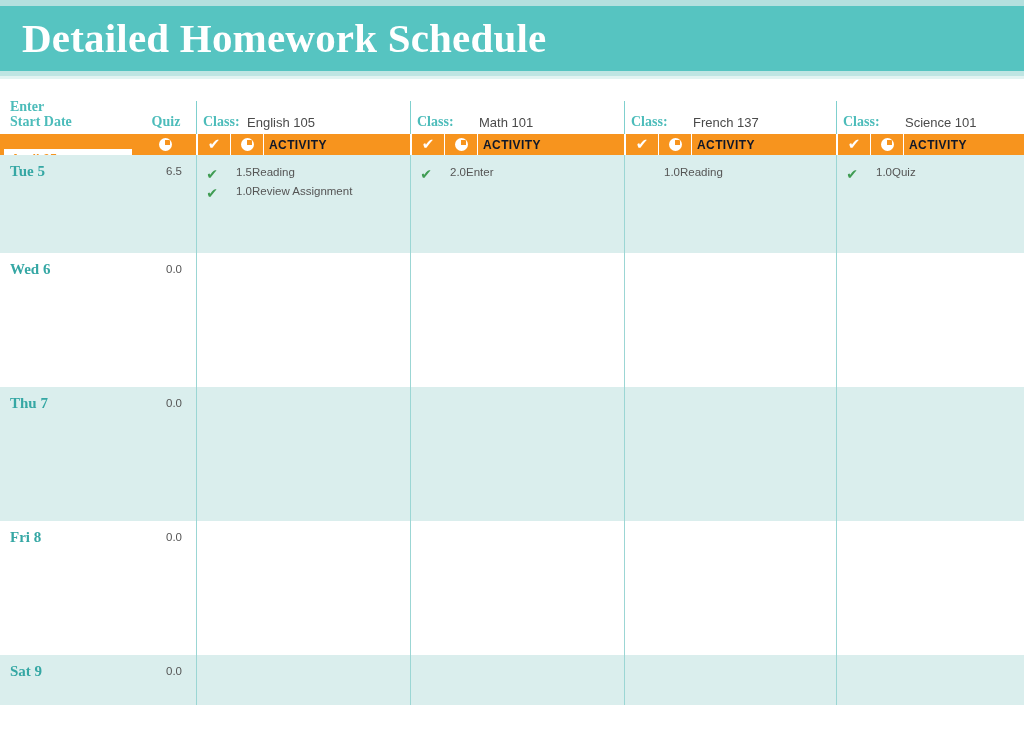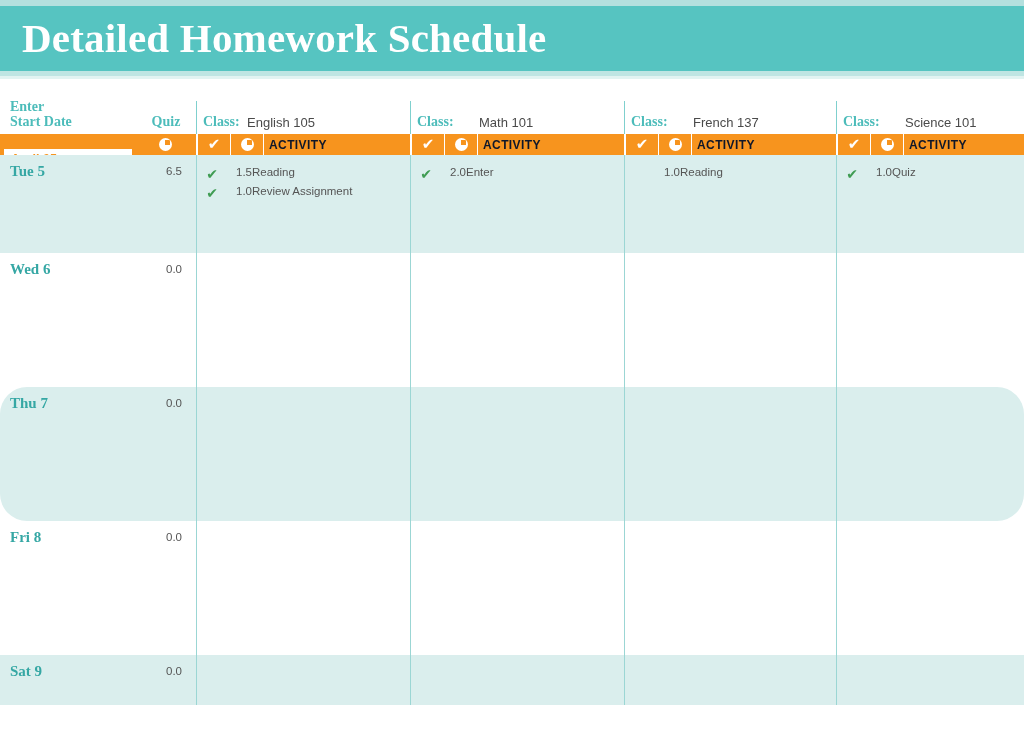--- a/index.html
+++ b/index.html
@@ -427,21 +427,21 @@
         </div>
       </div>
       <div class="day-row plain" style="height: 134px;">
         <div class="day-name">Wed 6</div>
         <div class="day-total">0.0</div>
         <div class="vsep-body" style="left: 196px; height: 134px;"></div>
         <div class="vsep-body" style="left: 410px; height: 134px;"></div>
         <div class="vsep-body" style="left: 624px; height: 134px;"></div>
         <div class="vsep-body" style="left: 836px; height: 134px;"></div>
       </div>
-      <div class="day-row tinted" style="height: 134px; border-radius: 27px;">
+      <div class="day-row tinted" style="height: 134px;">
         <div class="day-name">Thu 7</div>
         <div class="day-total">0.0</div>
         <div class="vsep-body" style="left: 196px; height: 134px;"></div>
         <div class="vsep-body" style="left: 410px; height: 134px;"></div>
         <div class="vsep-body" style="left: 624px; height: 134px;"></div>
         <div class="vsep-body" style="left: 836px; height: 134px;"></div>
       </div>
       <div class="day-row plain" style="height: 134px;">
         <div class="day-name">Fri 8</div>
         <div class="day-total">0.0</div>

